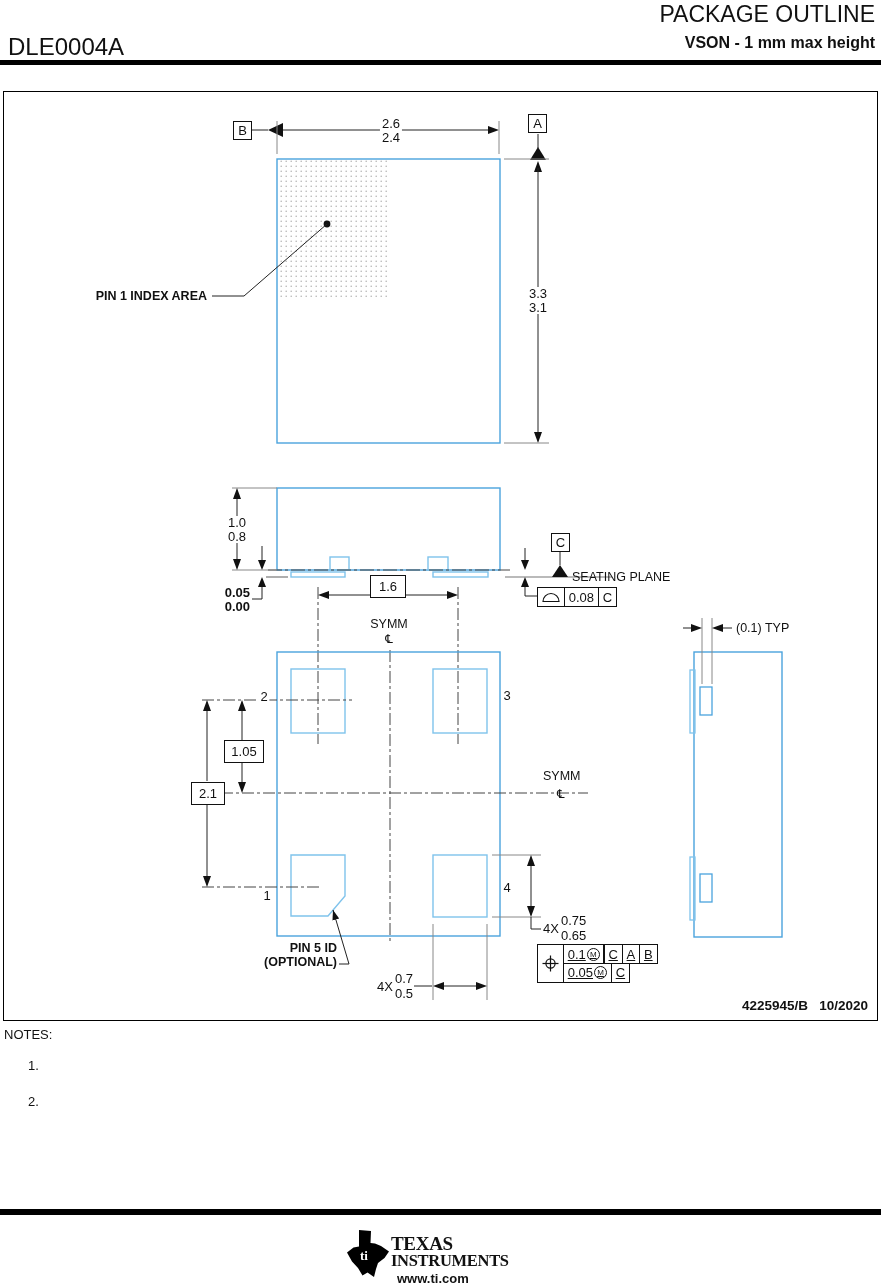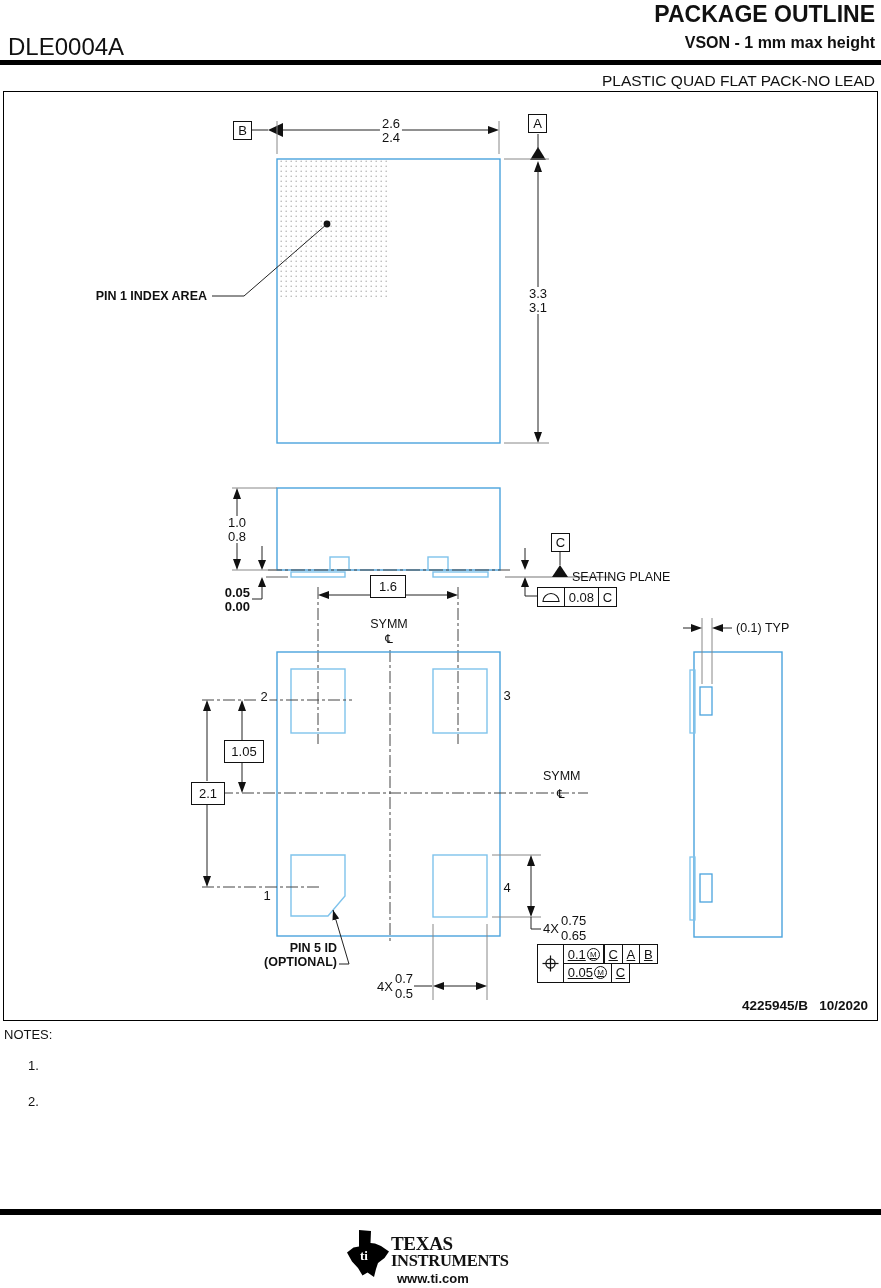--- a/index.html
+++ b/index.html
@@ -16,40 +16,39 @@
   .datum{width:17px;height:17px;border:1.3px solid #111;background:#fff;display:flex;
          align-items:center;justify-content:center;font-size:13px;}
   .fcf{display:flex;align-items:center;background:#fff;font-size:13px;}
   .fcf .cell{border:1.3px solid #111;margin-left:-1.3px;display:flex;align-items:center;
              justify-content:center;padding:0 4px;height:18px;}
   .fcf .cell:first-child{margin-left:0;}
   .mcirc{display:inline-flex;width:11px;height:11px;border:1px solid #111;border-radius:50%;
          align-items:center;justify-content:center;font-size:8px;margin-left:1px;}
   .qtyrow{display:flex;align-items:center;gap:2px;font-size:13px;}
   .cl{font-family:"DejaVu Sans",sans-serif;font-size:12px;}
-  .hdr-title{font-size:23px;font-weight:bold;}
+  .hdr-title{font-size:23px;font-weight:normal;}
   .hdr-part{font-size:24px;font-weight:normal;}
   .hdr-sub{font-size:16px;font-weight:bold;}
   .hdr-type{font-size:15.5px;}
   .bar{background:#000;}
   .note-text{font-size:13px;line-height:17.5px;}
   .brand{font-family:"Liberation Serif","DejaVu Serif",serif;font-weight:bold;letter-spacing:-0.3px;}
   .right-al{text-align:right;font-weight:bold;}
   svg{position:absolute;left:0;top:0;}
 </style>
 </head>
 <body>
 
 <div id="page">
 
   <div class="abs hdr-title" style="right:6px;top:1px;">PACKAGE OUTLINE</div>
   <div class="abs hdr-part" style="left:8px;top:33px;">DLE0004A</div>
   <div class="abs hdr-sub" style="right:6px;top:34px;">VSON - 1 mm max height</div>
   <div class="abs bar" style="left:0;top:60px;width:881px;height:5px;"></div>
-  <div class="abs hdr-type" style="right:6px;top:72px;">PLASTIC QUAD FLAT PACK-NO LEAD</div>
 
   <div class="abs" style="left:3px;top:91px;width:873px;height:928px;border:1.5px solid #000;"></div>
 
   <svg width="881" height="1288" viewBox="0 0 881 1288">
     <defs>
       <pattern id="stip" width="5" height="5" patternUnits="userSpaceOnUse">
         <circle cx="1.2" cy="1.2" r="0.8" fill="#b3b3b3"></circle>
       </pattern>
       <marker id="ah" orient="auto" markerWidth="12" markerHeight="8" refX="10" refY="3.5">
         <path d="M0,0 L10,3.5 L0,7 z" fill="#111"></path>

